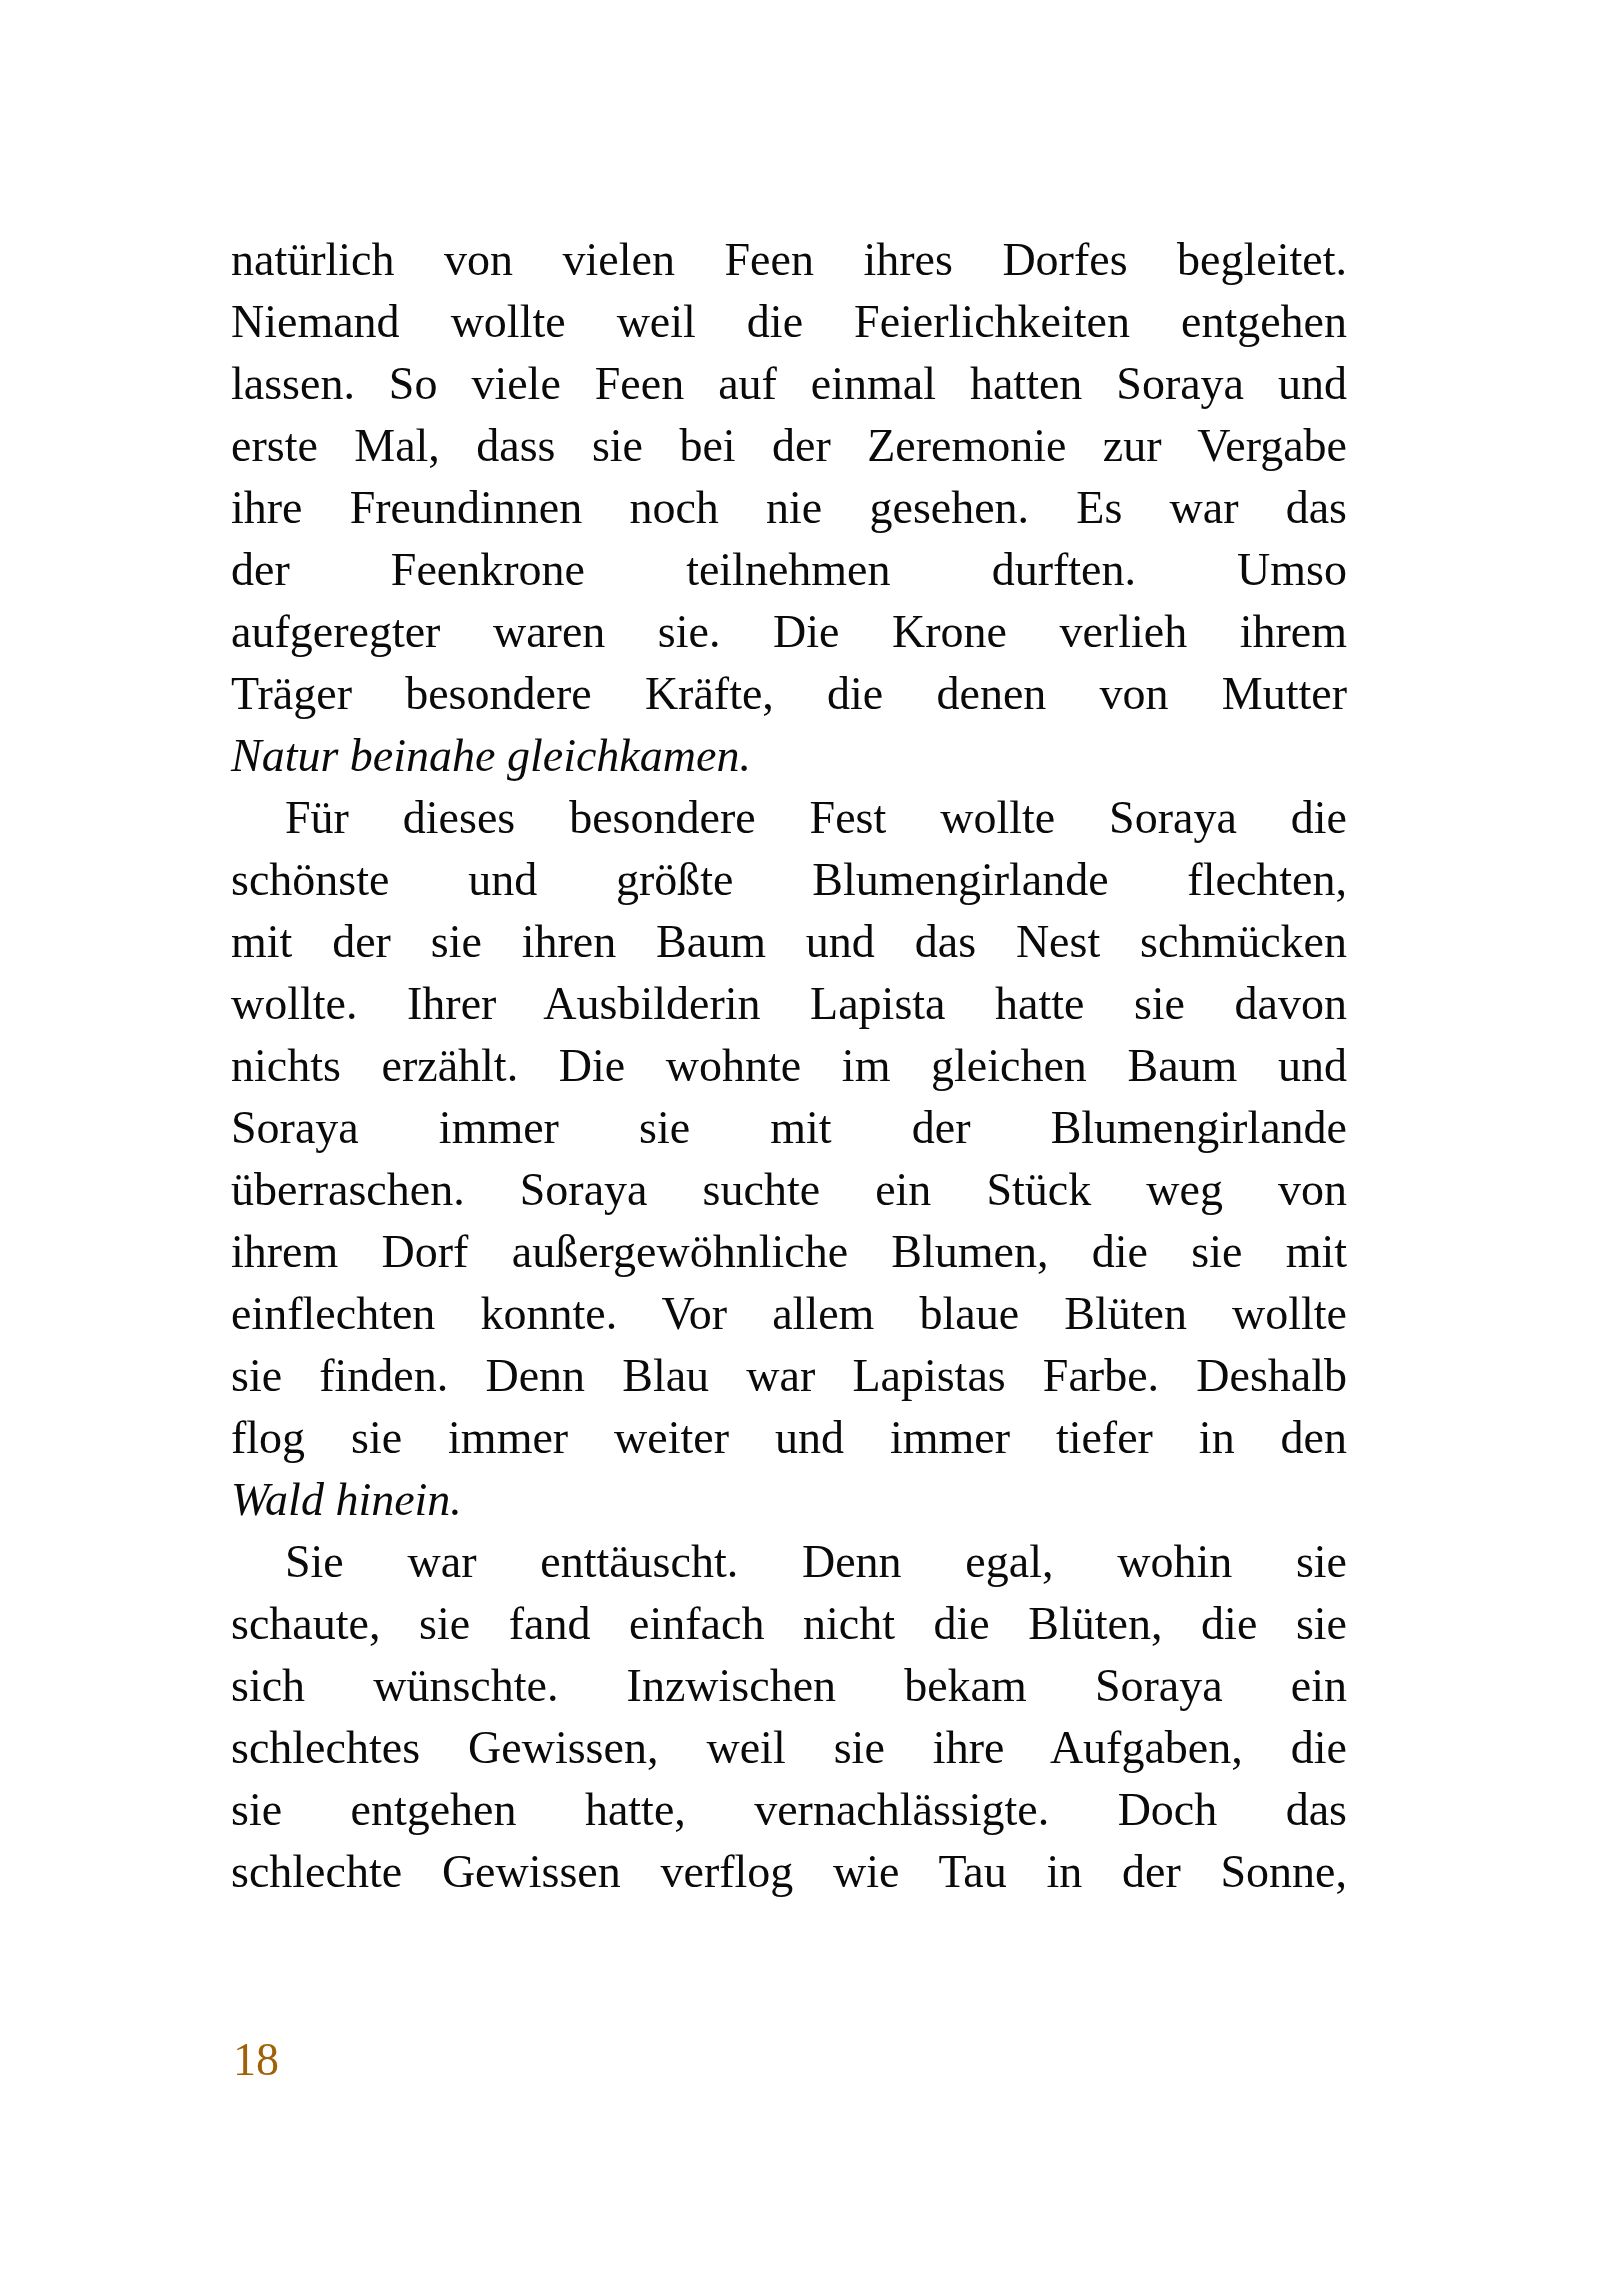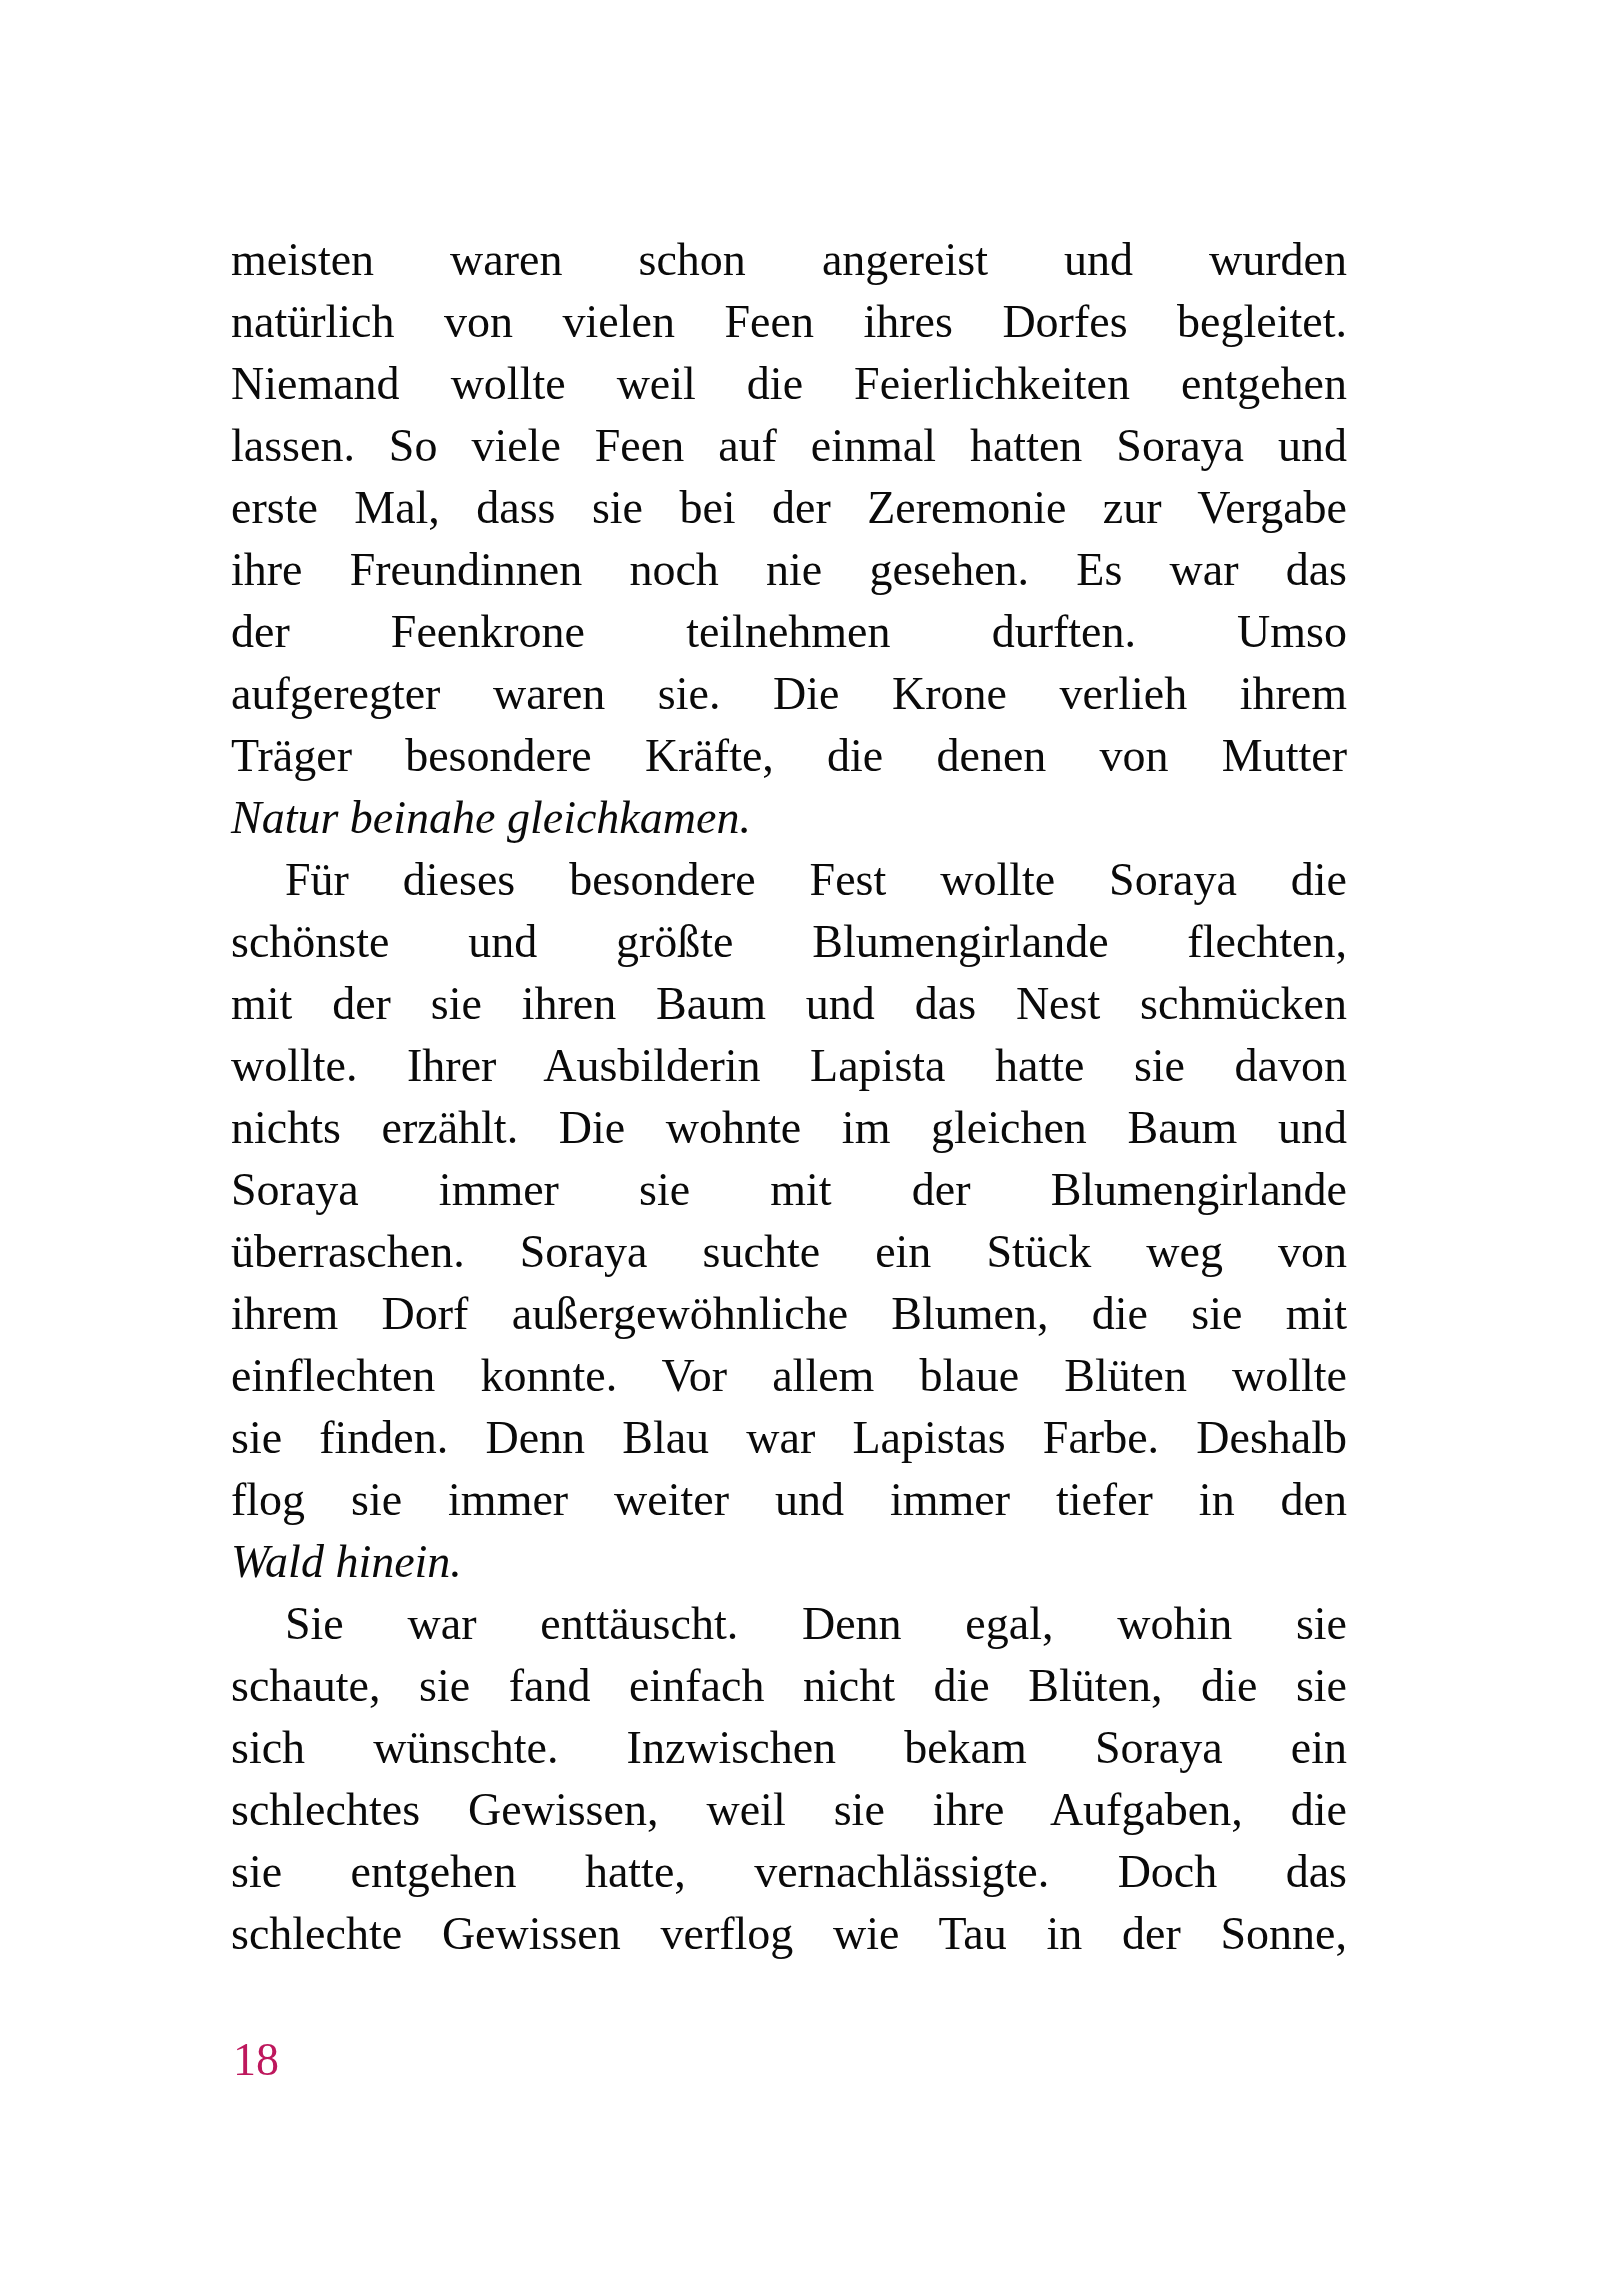--- a/index.html
+++ b/index.html
@@ -40,29 +40,28 @@
     text-align-last: left;
     font-style: italic;
   }
   .page-number {
     position: absolute;
     left: 233px;
     top: 2029px;
     height: 62px;
     line-height: 62px;
     font-size: 46px;
-    color: #be185d;
+    color: #a16207;
   }
 </style>
 </head>
 <body>
 
 <div class="page">
   <div class="text-block" id="text-block">
-      <div class="line">meisten waren schon angereist und wurden</div>
       <div class="line">natürlich von vielen Feen ihres Dorfes begleitet.</div>
       <div class="line">Niemand wollte weil die Feierlichkeiten entgehen</div>
       <div class="line">lassen. So viele Feen auf einmal hatten Soraya und</div>
       <div class="line">erste Mal, dass sie bei der Zeremonie zur Vergabe</div>
       <div class="line">ihre Freundinnen noch nie gesehen. Es war das</div>
       <div class="line">der Feenkrone teilnehmen durften. Umso</div>
       <div class="line">aufgeregter waren sie. Die Krone verlieh ihrem</div>
       <div class="line">Träger besondere Kräfte, die denen von Mutter</div>
       <div class="line para-end">Natur beinahe gleichkamen.</div>
       <div class="line indent">Für dieses besondere Fest wollte Soraya die</div>

